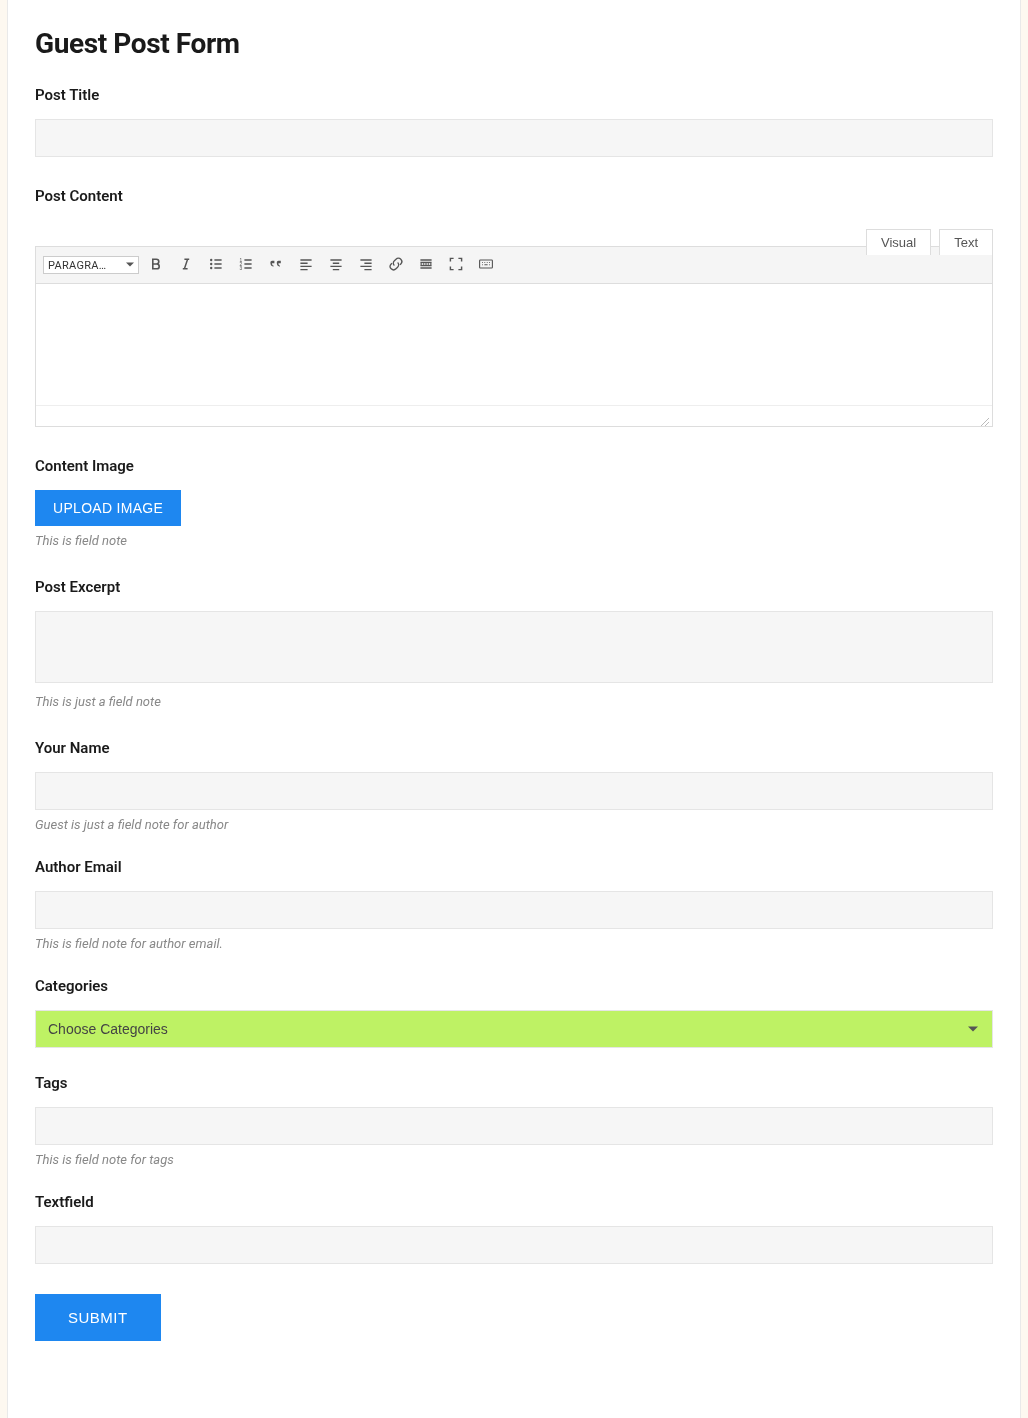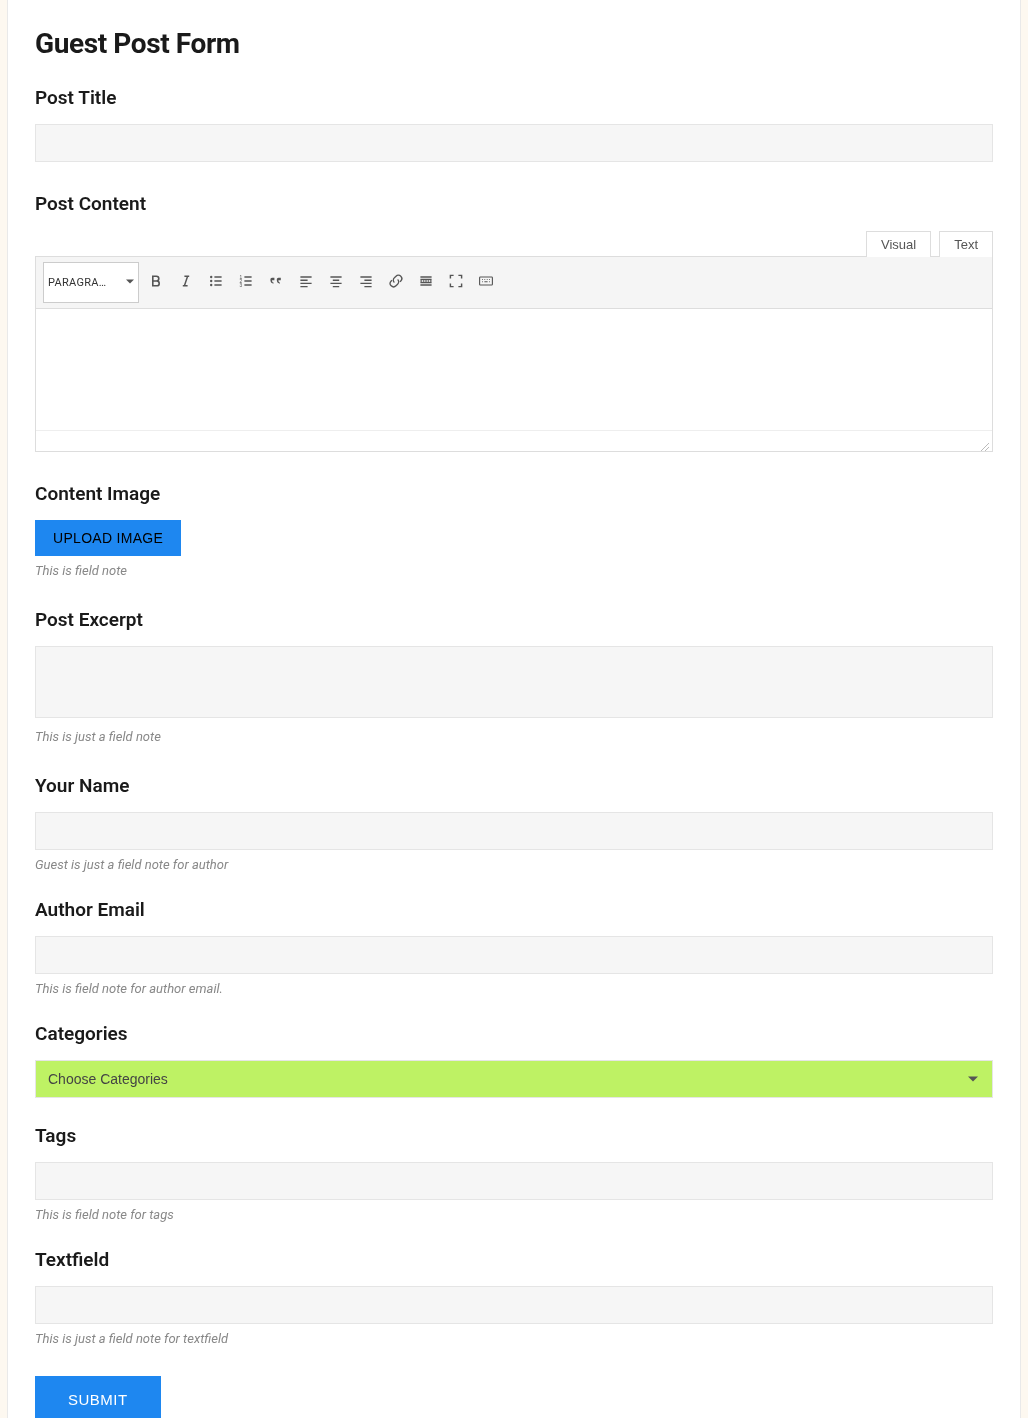--- a/index.html
+++ b/index.html
@@ -20,21 +20,21 @@
     }
     .page-title {
       font-size: 28px;
       font-weight: 700;
       margin-bottom: 26px;
       letter-spacing: -0.4px;
     }
     .field-group { margin-bottom: 30px; }
     .field-group.tight { margin-bottom: 26px; }
     .field-label {
-      font-size: 19px;
+      font-size: 15px;
       font-weight: 600;
       color: #1a1a1a;
       display: block;
       margin-bottom: 15px;
     }
     .text-input {
       width: 100%;
       height: 38px;
       background: #f6f6f6;
       border: 1px solid #e5e5e5;
@@ -54,21 +54,21 @@
     }
     .field-note {
       font-size: 13px;
       color: #888;
       font-style: italic;
       margin-top: 7px;
       display: block;
     }
     .upload-btn {
       background: #1e87f0;
-      color: #000000;
+      color: #ffffff;
       border: none;
       font-size: 14px;
       font-weight: 500;
       letter-spacing: 0.3px;
       padding: 10px 18px;
       cursor: pointer;
     }
     .submit-btn {
       background: #1e87f0;
       color: #fff;
@@ -109,35 +109,35 @@
     }
     .editor-tab {
       border: 1px solid #ddd;
       border-bottom: none;
       background: #fff;
       color: #555;
       font-size: 13px;
       padding: 5px 14px;
       cursor: pointer;
       position: relative;
-      top: 1px;
+      top: 9px;
     }
     .editor-tab.active { z-index: 2; }
     .editor-toolbar {
       background: #f5f5f5;
       border-bottom: 1px solid #ddd;
       padding: 5px 7px;
       display: flex;
       align-items: center;
       gap: 4px;
     }
     .format-dropdown {
       background: #fff;
       border: 1px solid #ccc;
-      height: 41px;
+      height: 18px;
       font-size: 11px;
       color: #333;
       padding: 0 4px;
       display: flex;
       align-items: center;
       gap: 4px;
       cursor: pointer;
       letter-spacing: 0.3px;
       width: 96px;
       justify-content: space-between;
@@ -339,18 +339,17 @@
   <div class="field-group tight">
     <label class="field-label">Tags</label>
     <input type="text" class="text-input" value="" style="">
     <span class="field-note">This is field note for tags</span>
   </div>
 
   
   <div class="field-group">
     <label class="field-label">Textfield</label>
     <input type="text" class="text-input" value="" style="">
-    <span class="field-note">This is just a field note for textfield</span>
   </div>
 
   <button class="submit-btn">SUBMIT</button>
 
 </div>
 
 </body></html>

